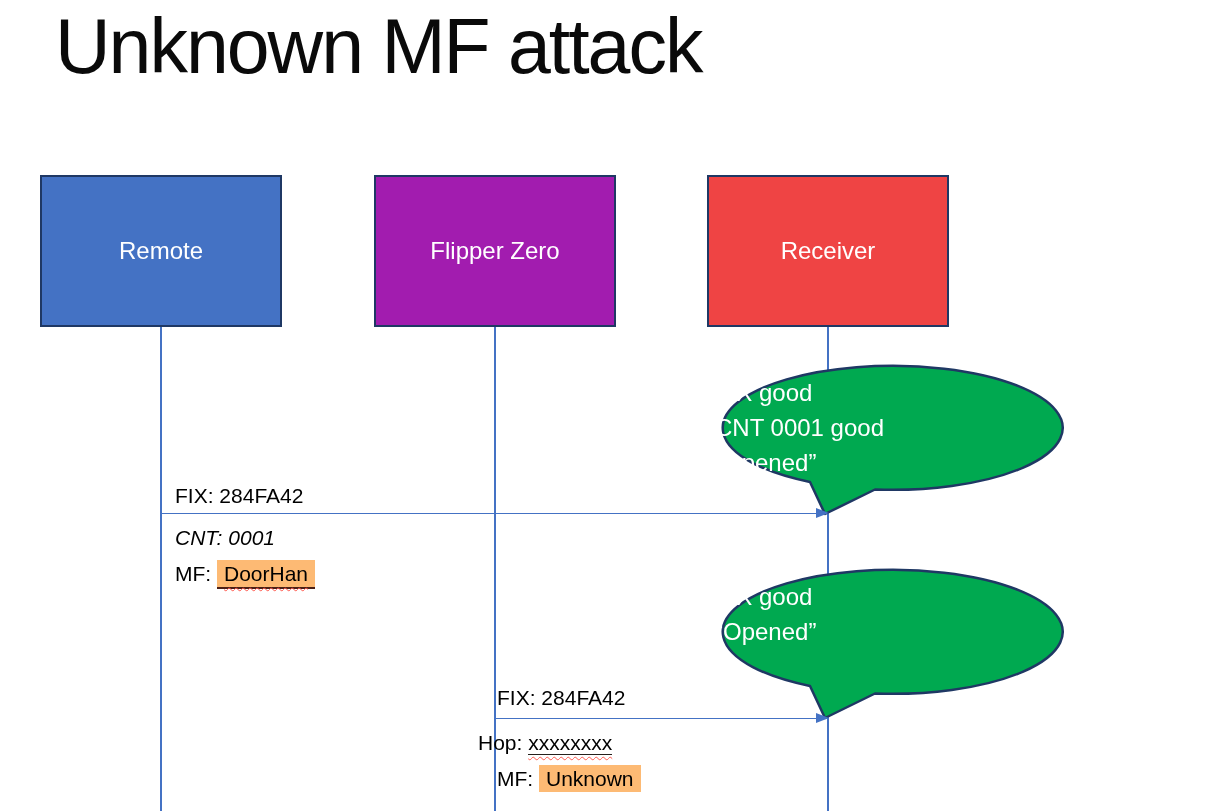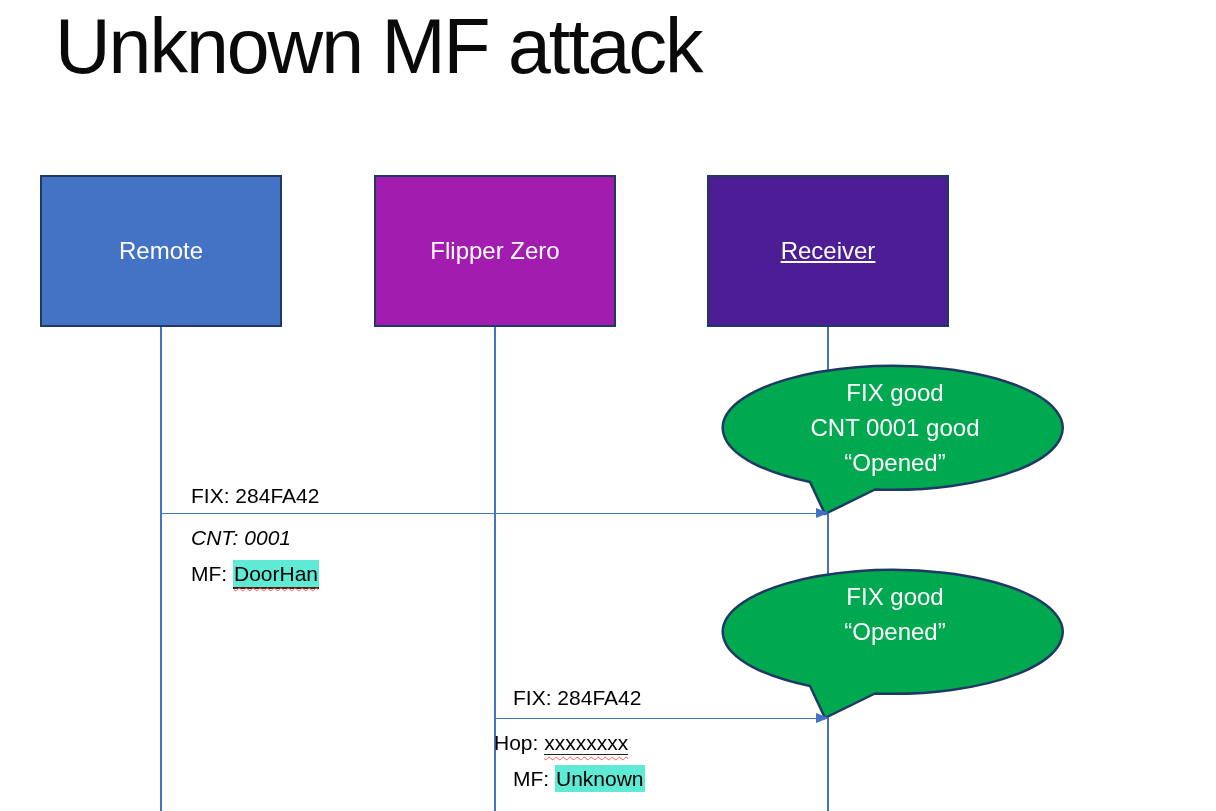--- a/index.html
+++ b/index.html
@@ -17,67 +17,67 @@
 
   
   .actor {
     position:absolute; top:175px; width:242px; height:152px;
     border:2.5px solid #1F3864; box-sizing:border-box;
     display:flex; align-items:center; justify-content:center;
     color:#ffffff; font-size:24px;
   }
   .actor.remote   { left:40px;  background:#4472C4; }
   .actor.flipper  { left:374px; background:#a21caf; }
-  .actor.receiver { left:707px; background:#4c1d95;text-decoration:underline; }
+  .actor.receiver { left:707px; background:#ef4444; }
 
   
   .lifeline {
     position:absolute; top:327px; height:484px; width:1.6px;
     background:#4472C4; z-index:1;
   }
   .lifeline.remote   { left:160px; }
   .lifeline.flipper  { left:494px; }
   .lifeline.receiver { left:827px; }
 
   
   .bubble { position:absolute; width:360px; height:160px; z-index:2; }
   .bubble.b1 { left:715px; top:362px; }
   .bubble.b2 { left:715px; top:566px; }
   .bubble svg { position:absolute; left:0; top:0; }
   .bubble .btext {
     position:absolute; left:0; top:13px; width:360px;
-    text-align:center; color:#ffffff; font-size:24px; line-height:35px;
+    text-align:left; color:#ffffff; font-size:24px; line-height:35px;
   }
 
   
   .arrow {
     position:absolute; height:0; border-top:1.6px solid #4472C4; z-index:3;
   }
   .arrow .head {
     position:absolute; right:-2px; top:-6.5px; width:0; height:0;
     border-left:13px solid #4472C4;
     border-top:5.5px solid transparent;
     border-bottom:5.5px solid transparent;
   }
   .arrow.a1 { left:161px; top:513px; width:666px; }
   .arrow.a2 { left:495px; top:718px; width:332px; }
 
   
   .msg {
     position:absolute; font-size:21px; color:#000000;
-    white-space:nowrap; z-index:4; line-height:28px;margin-left:16px;
+    white-space:nowrap; z-index:4; line-height:28px;
   }
   .msg.m1a { left:175px; top:482px; }
   .msg.m1b { left:175px; top:524px;font-style:italic; }
   .msg.m1c { left:175px; top:560px; }
   .msg.m2a { left:497px; top:684px; }
   .msg.m2b { left:478px; top:729px; }
   .msg.m2c { left:497px; top:765px; }
 
-  .hl { background:#5eead4; padding:2px 1px; }
+  .hl { background:#fdba74; padding:2px 7px; }
   .u-dark  { border-bottom:2px solid #4A1F16; }
   .u-black { border-bottom:1.8px solid #26201C; }
   .squig {
     text-decoration-line:underline;
     text-decoration-style:wavy;
     text-decoration-color:#FF5A50;
     text-decoration-thickness:1px;
     text-underline-offset:6px;
   }
 </style>

